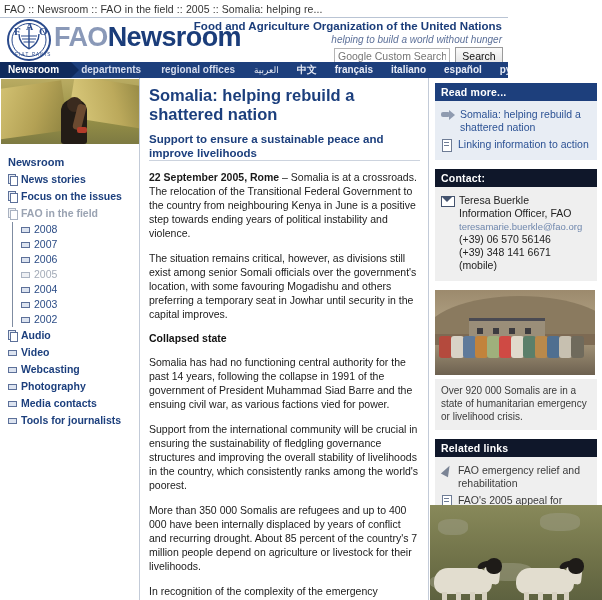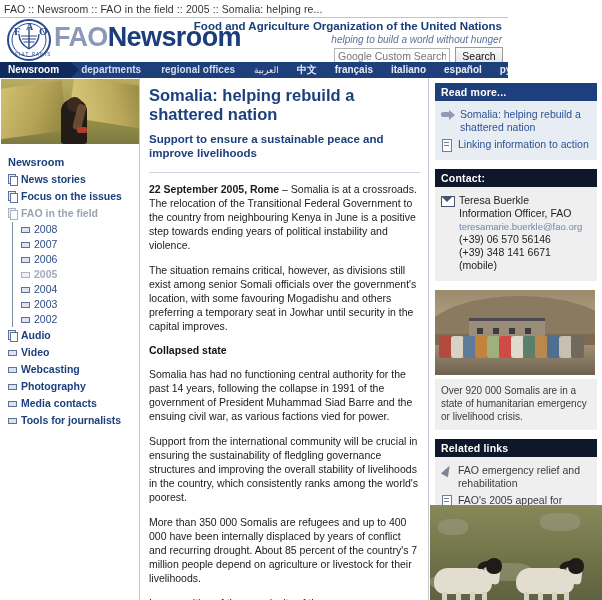--- a/index.html
+++ b/index.html
@@ -180,37 +180,37 @@
   }
   .ico-dash::before {
     content:""; position:absolute; left:0; top:3px;
     width:7px; height:4px; border:1px solid #5c7099; background:#dde4f0;
   }
   .ico-dash.dim::before { border-color:#aab3c2; background:#eef0f4; }
 
   .years { padding-left: 8px; border-left: 1px solid #7f8ca1; margin-left: 4px; }
   .years .nav-row { padding: 0; }
   .years .lbl { font-weight: normal; color: #2b4c86; font-size: 10.5px; }
-  .years .nav-row.dim .lbl { color: #a3abb8; font-weight: bold; }
+  .years .nav-row.dim .lbl { color: #a3abb8; font-weight: normal; }
 
   
   .col-mid {
     position: absolute; left: 141px; top: 0;
     width: 288px; height: 540px;
     padding: 6px 8px 0 8px;
     border-right: 1px solid #c3cbd8;
     overflow: hidden;
   }
   .headline {
     font-size: 16.5px; font-weight: bold; color: #1c3f7d;
     line-height: 19px; margin: 2px 0 8px 0;
   }
   .subhead {
     font-size: 11.5px; font-weight: bold; color: #1c3f7d;
-    line-height: 14px; margin: 0 0 12px 0;
+    line-height: 14px; margin: 0 0 0 0;
   }
   .rule { border-top: 1px solid #ccd3de; margin: 0 0 9px 0; }
   .para {
     font-size: 10.5px; color: #1a1a1a; line-height: 14px;
     margin: 0 0 11px 0; text-align: left;
   }
   .para b { font-weight: bold; }
   .sec-head {
     font-size: 10.5px; font-weight: bold; color: #111;
     margin: 0 0 11px 0;

